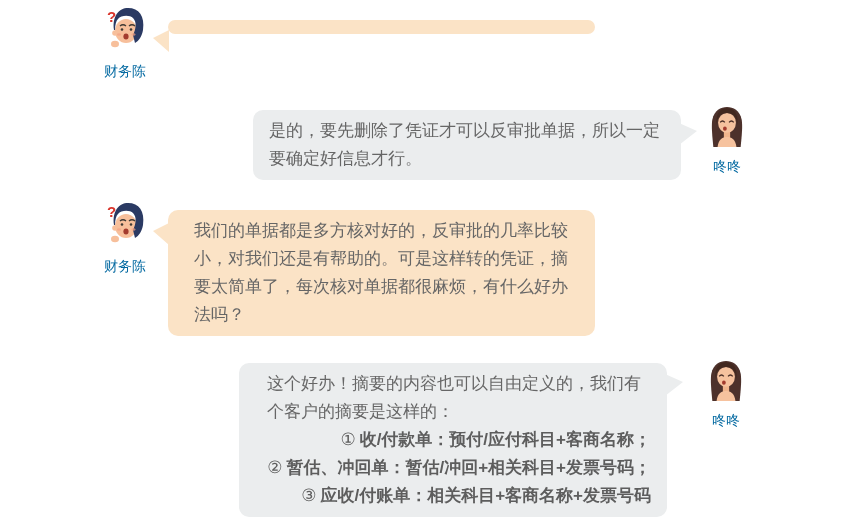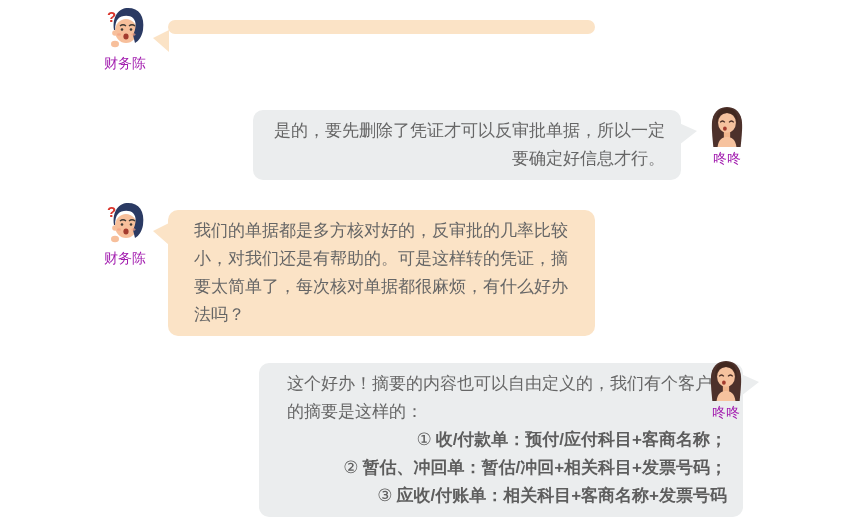--- a/index.html
+++ b/index.html
@@ -3,46 +3,46 @@
 <meta charset="utf-8">
 <style>
   * { margin:0; padding:0; box-sizing:border-box; }
   html,body { width:847px; height:523px; background:#ffffff; overflow:hidden;
               font-family:"Liberation Sans", sans-serif; }
   .stage { position:relative; width:847px; height:523px; background:#ffffff; }
 
   
   .avatar-block { position:absolute; width:60px; display:flex; flex-direction:column; align-items:center; }
   .avatar-block svg { display:block; }
-  .speaker-name { font-size:14px; color:#a21caf; margin-top:3px; white-space:nowrap; }
+  .speaker-name { font-size:14px; color:#0369a1; margin-top:11px; white-space:nowrap; }
 
   
   .bubble { position:absolute; border-radius:10px; padding:7px 16px;
             font-size:17px; line-height:28px; color:#666666; line-break:strict; }
   .bubble-left  { background:#fbe3c6; }
   .bubble-right { background:#ebedee; }
 
   .tail { position:absolute; width:0; height:0; }
   .tail-left  { left:-15px; border-top:8px solid transparent; border-bottom:14px solid transparent;
                 border-right:16px solid #fbe3c6; }
   .tail-right { right:-16px; border-top:8px solid transparent; border-bottom:14px solid transparent;
                 border-left:18px solid #ebedee; }
 
   .list-line { font-weight:700; color:#5d5d5d;text-align:right; }
   .list-line .num { font-weight:400; margin-right:4px; }
 
   
   #avatar1 { left:95px;  top:4px;   }
   #bubble1 { left:168px; top:20px;  width:427px; }
   #avatar2 { left:697px; top:105px; }
-  #bubble2 { left:253px; top:110px; width:428px;text-align:right; }
+  #bubble2 { left:253px; top:110px; width:428px; }
   #avatar3 { left:95px;  top:199px; }
   #bubble3 { left:168px; top:210px; width:427px;padding-left:26px; }
   #avatar4 { left:696px; top:359px; }
-  #bubble4 { left:259px; top:363px; width:484px;padding-left:28px; }
+  #bubble4 { left:239px; top:363px; width:428px;padding-left:28px; }
 
   #bubble1 .tail-left  { top:10px; }
   #bubble3 .tail-left  { top:13px; }
   #bubble2 .tail-right { top:13px; }
   #bubble4 .tail-right { top:11px; }
 </style>
 </head>
 <body>
 
 <div class="stage">

